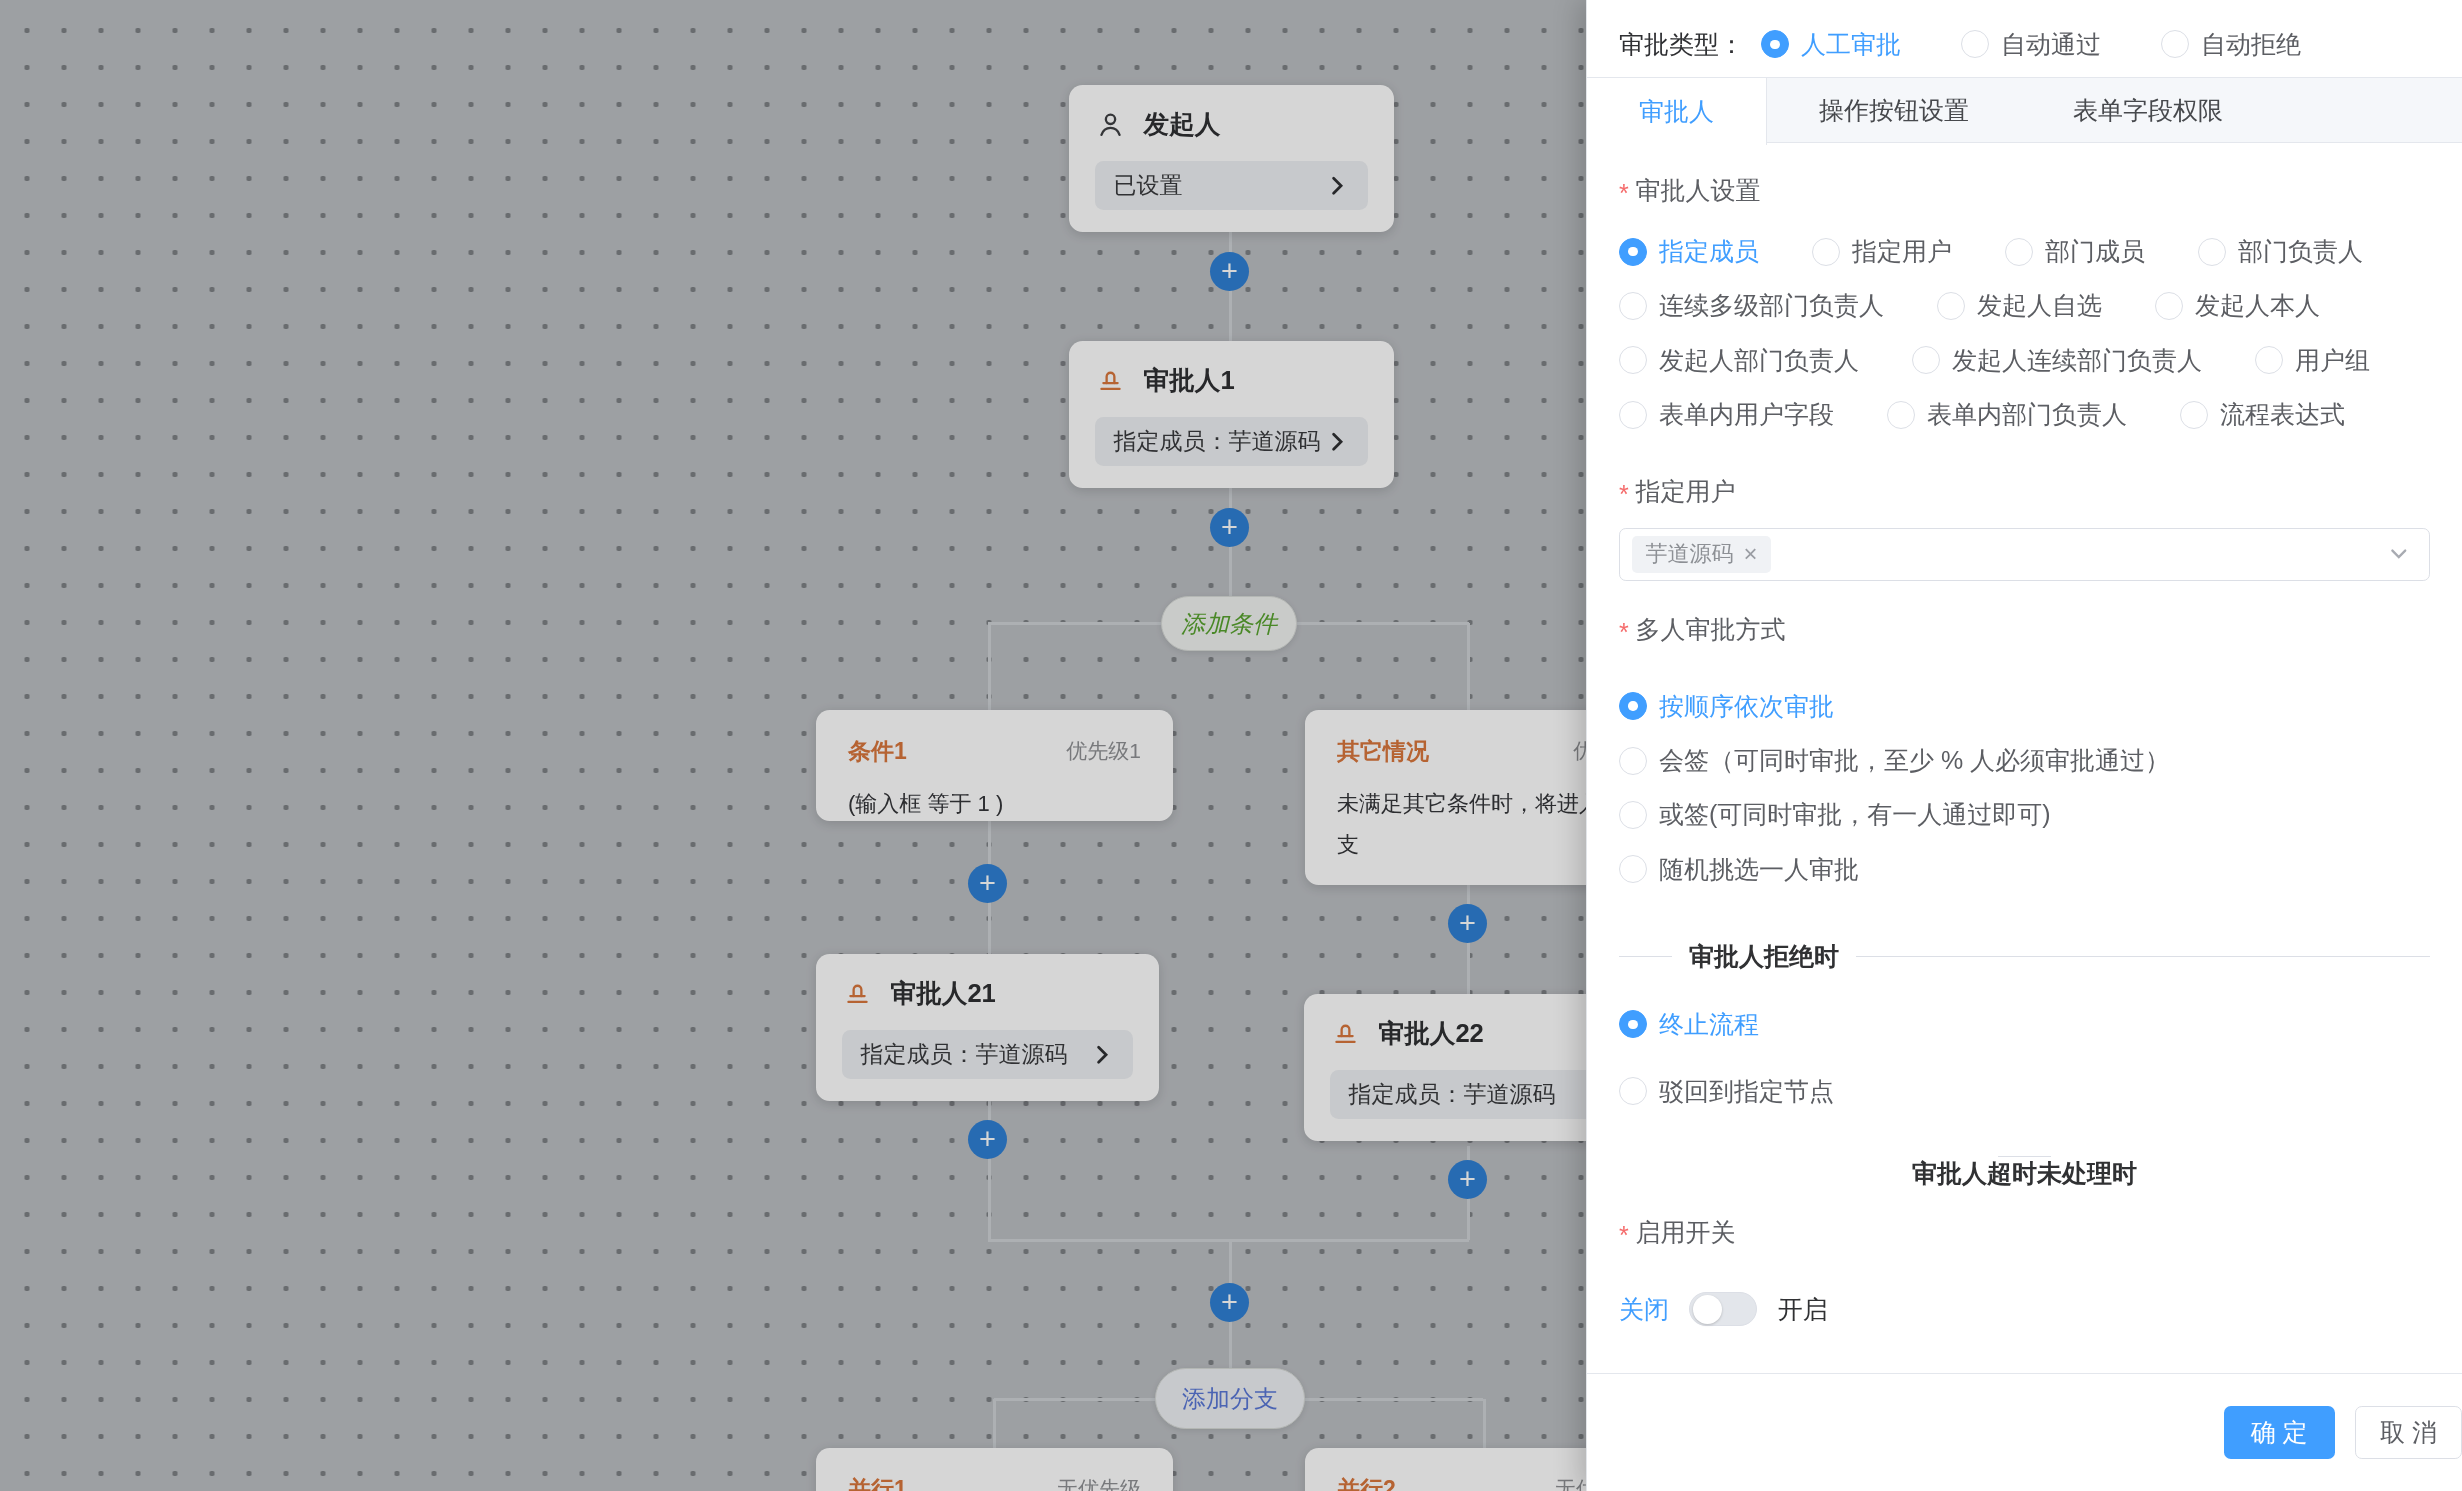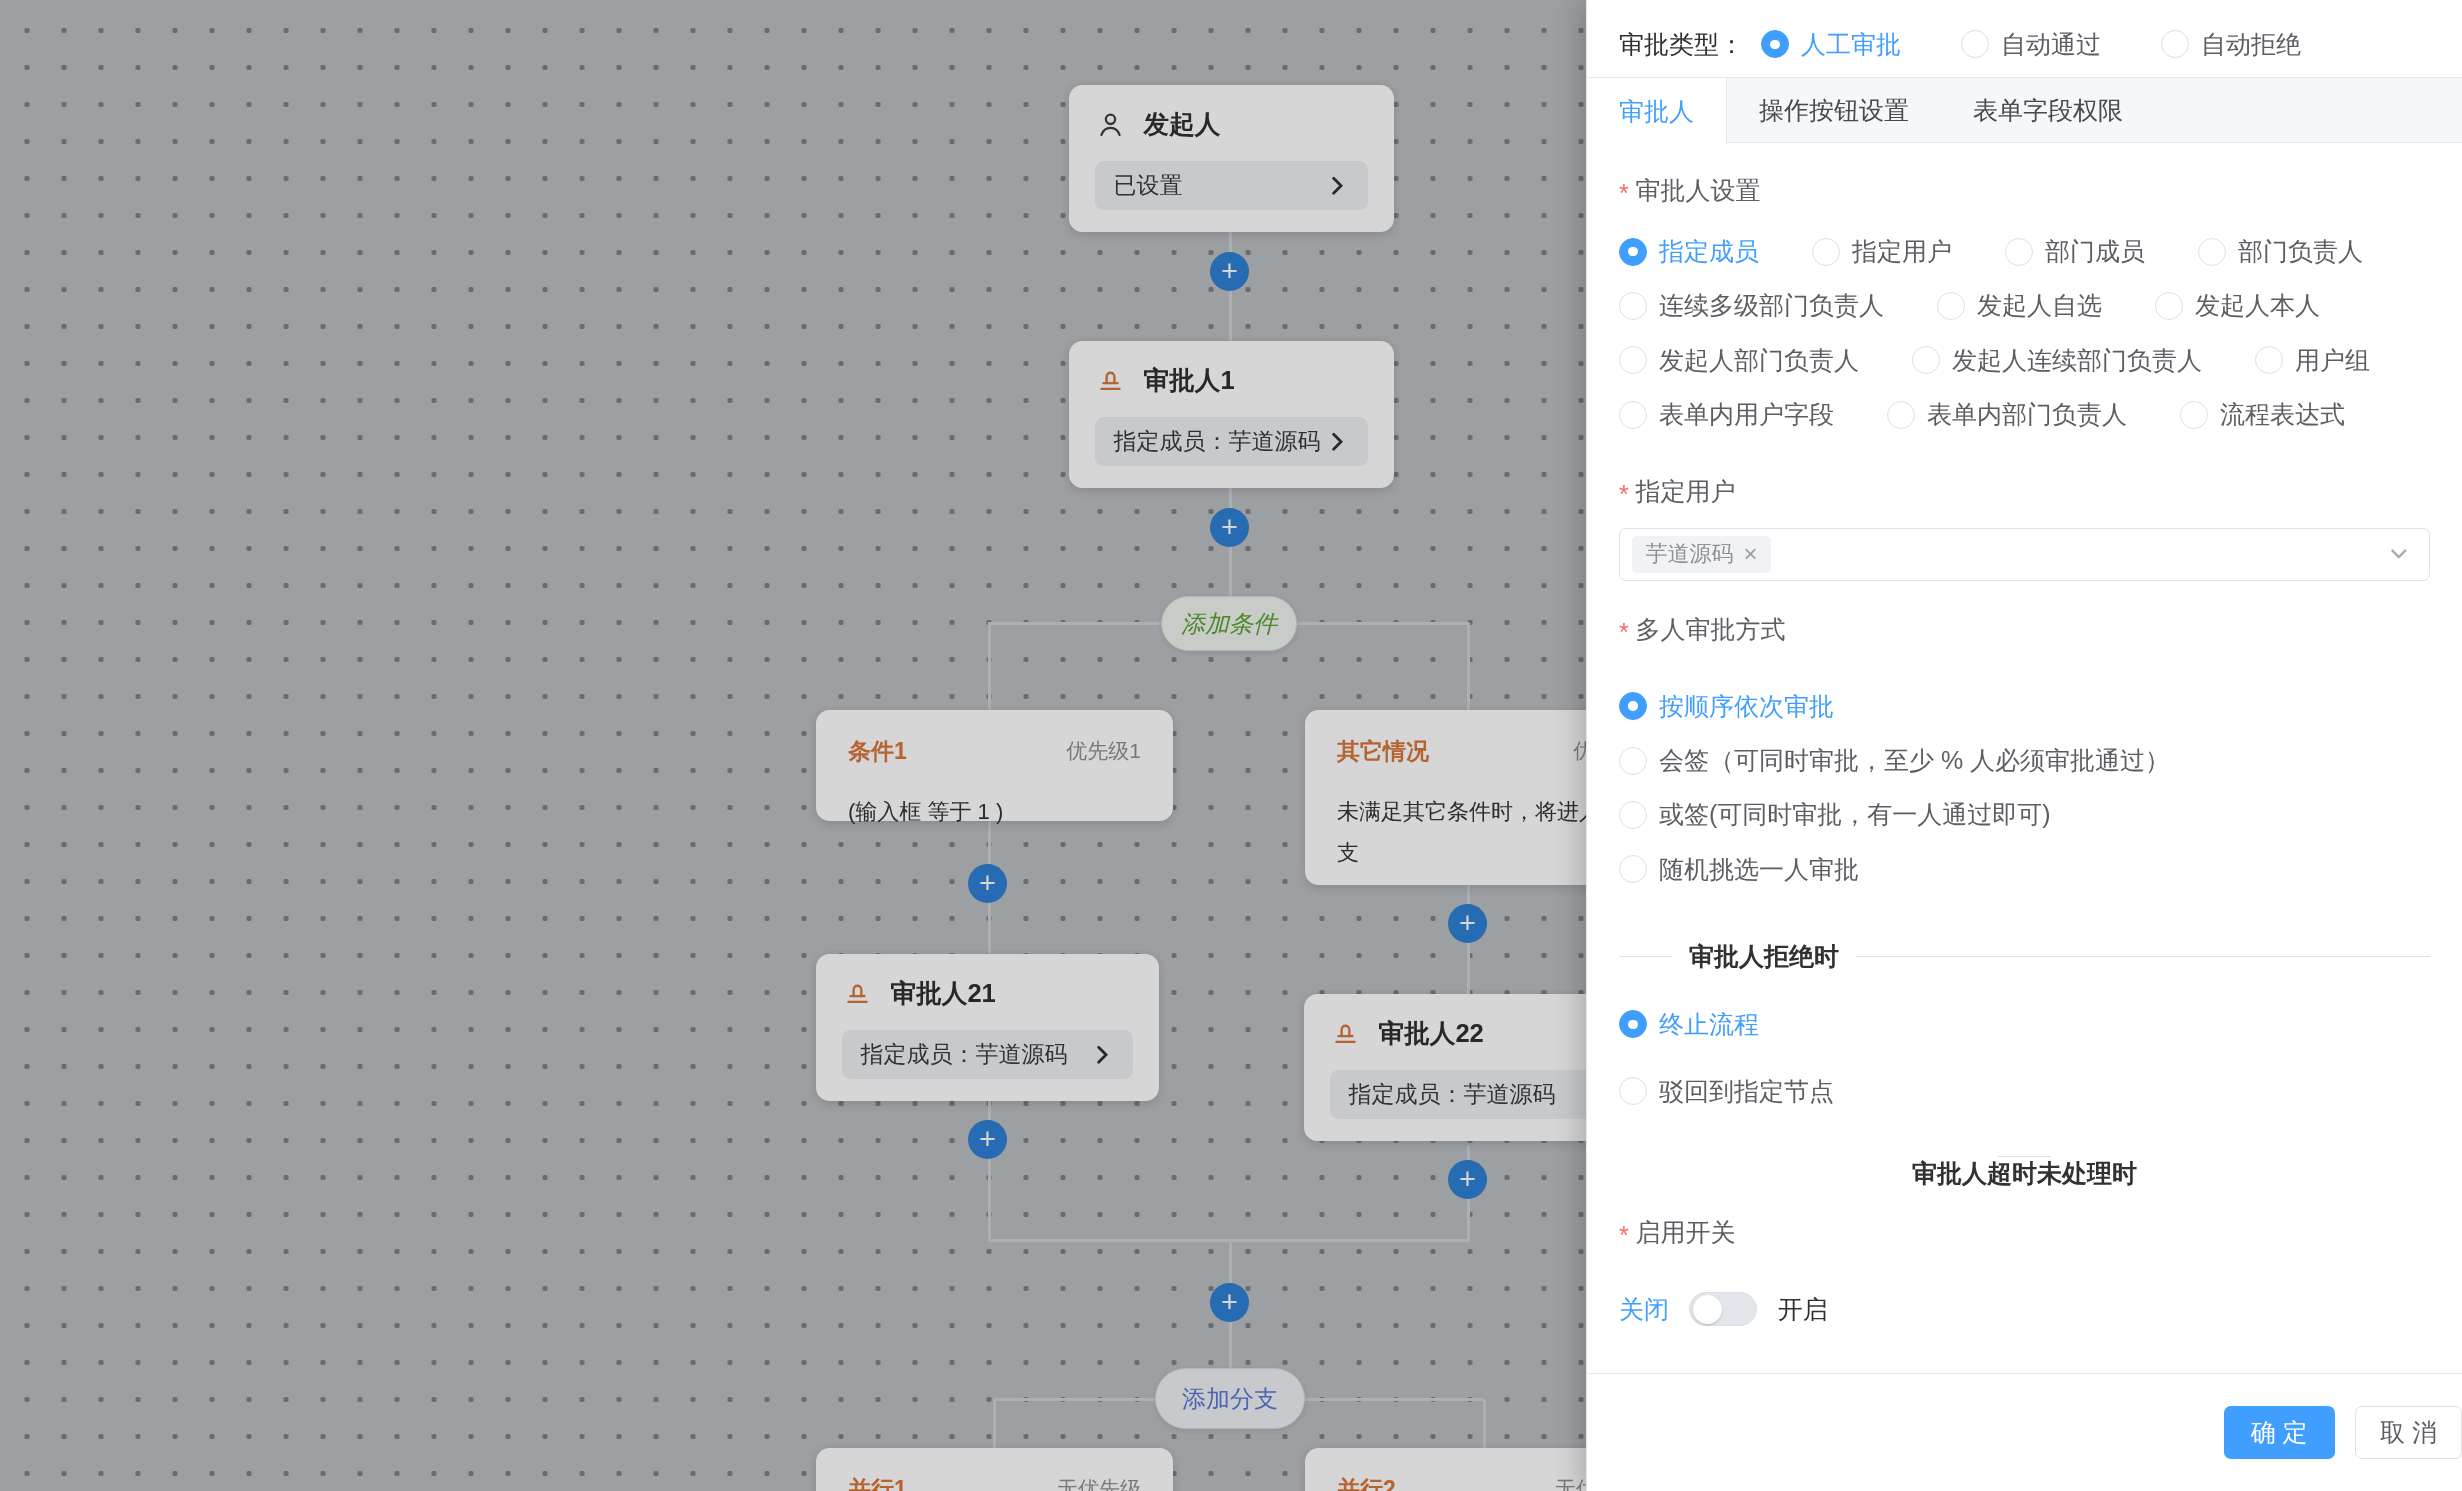--- a/index.html
+++ b/index.html
@@ -38,21 +38,21 @@
   .node-box .grow { flex:1; }
   .chev { width:25.6px; height:25.6px; flex:0 0 auto; }
 
   .cond-node {
     position:absolute; background:#fff; border-radius:13.6px; z-index:2;
     box-shadow:0 2.6px 10.2px rgba(0,0,0,.14); padding:25.6px 32px;
   }
   .cond-head { display:flex; align-items:center; justify-content:space-between; }
   .cond-title { font-size:23px; font-weight:700; color:#d9763c; }
   .cond-pri { font-size:21px; color:#8f9194; }
-  .cond-body { margin-top:24px; font-size:22px; color:#35363a; line-height:41px; width:310px; }
+  .cond-body { margin-top:16px; font-size:22px; color:#35363a; line-height:41px; width:310px; }
 
   .pill {
     position:absolute; z-index:3; display:flex; align-items:center; justify-content:center;
     background:#f0f2f0; border:0.9px solid #d7dad7; border-radius:31px;
     box-shadow:0 1.7px 6.8px rgba(0,0,0,.10); font-size:24px;
   }
   #pill-condition { left:1161px; top:596px; width:136px; height:55px; color:#58a32f;font-style:italic; }
   #pill-branch { left:1155px; top:1368px; width:150px; height:61px; color:#5a78d6; background:#eef0f4; }
 
   
@@ -78,21 +78,21 @@
 
   .radio-item { display:flex; align-items:center; gap:12px; cursor:pointer; }
   .radio { width:28px; height:28px; border-radius:50%; background:#fff; border:1.7px solid #dcdfe6; position:relative; flex:0 0 auto; }
   .radio.on { background:#409eff; border-color:#409eff; }
   .radio.on::after { content:''; position:absolute; left:50%; top:50%; width:9.4px; height:9.4px; margin:-4.7px 0 0 -4.7px; border-radius:50%; background:#fff; }
   .radio-label { font-size:25px; color:#5c5e63; white-space:nowrap; }
   .radio-item.sel .radio-label { color:#409eff; }
   .type-row .radio-item { margin-right:60px; }
 
   .tabs { margin-top:8.5px; height:66px; background:#f5f7fa; border-top:0.9px solid #e4e7ed; border-bottom:0.9px solid #e4e7ed; display:flex; }
-  .tab { height:66px; display:flex; align-items:center; padding:0 32px; font-size:25px; color:#47494d; cursor:pointer; }
+  .tab { height:66px; display:flex; align-items:center; padding:0 52px; font-size:25px; color:#47494d; cursor:pointer; }
   .tab.active { background:#fff; color:#409eff; border-right:0.9px solid #e4e7ed; height:67px; }
 
   .scroll { padding:0 32px; }
   .field-label { display:flex; align-items:center; font-size:25px; color:#5c5e63; height:34px; }
   .field-label.req::before { content:'*'; color:#f56c6c; font-size:25px; margin-right:6.8px; transform:translateY(3.4px); }
 
   .opt-grid-row { display:flex; align-items:center; gap:53px; height:34px; margin-top:20.4px; }
   .opt-col { display:flex; align-items:center; height:34px; margin-top:20.4px; }
 
   .select-box {

